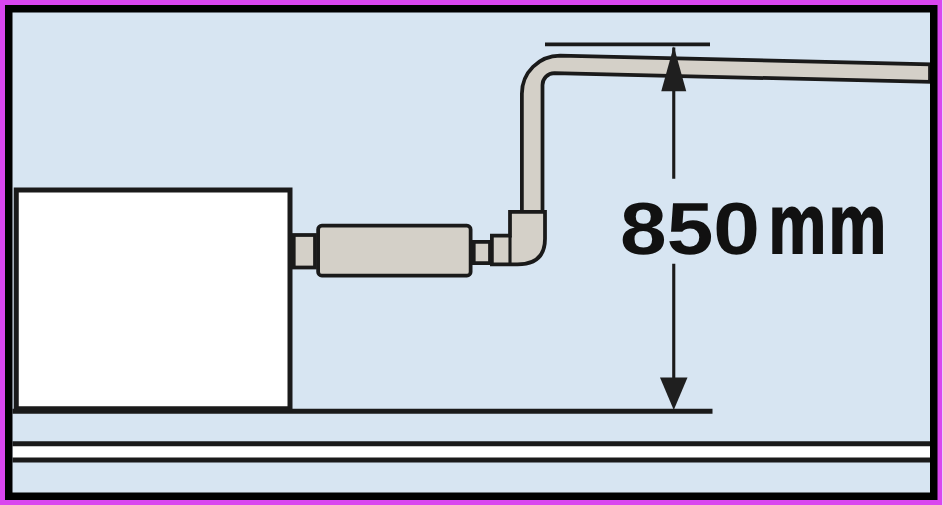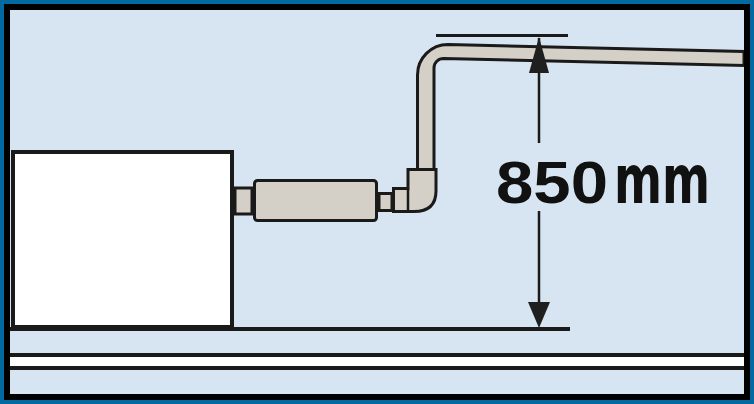--- a/index.html
+++ b/index.html
@@ -1,20 +1,20 @@
 <!DOCTYPE html>
 <html><head>
 <meta charset="utf-8">
 <style>
   html, body { margin: 0; padding: 0; background: #ffffff; }
   .page {
     position: relative;
     width: 754px;
     height: 404px;
-    background: #0369a1;
+    background: #d946ef;
     font-family: "Liberation Sans", sans-serif;
     overflow: hidden;
   }
   .page svg { position: absolute; left: 0; top: 0; display: block; }
 
   .ln4 { stroke: #1a1a1a; stroke-width: 4; }
   .ln3 { stroke: #1a1a1a; stroke-width: 3; }
   .ln2 { stroke: #1a1a1a; stroke-width: 2.5; }
   .duct { stroke: #1a1a1a; stroke-width: 3; }
   .machine { stroke: #1a1a1a; stroke-width: 4; }

